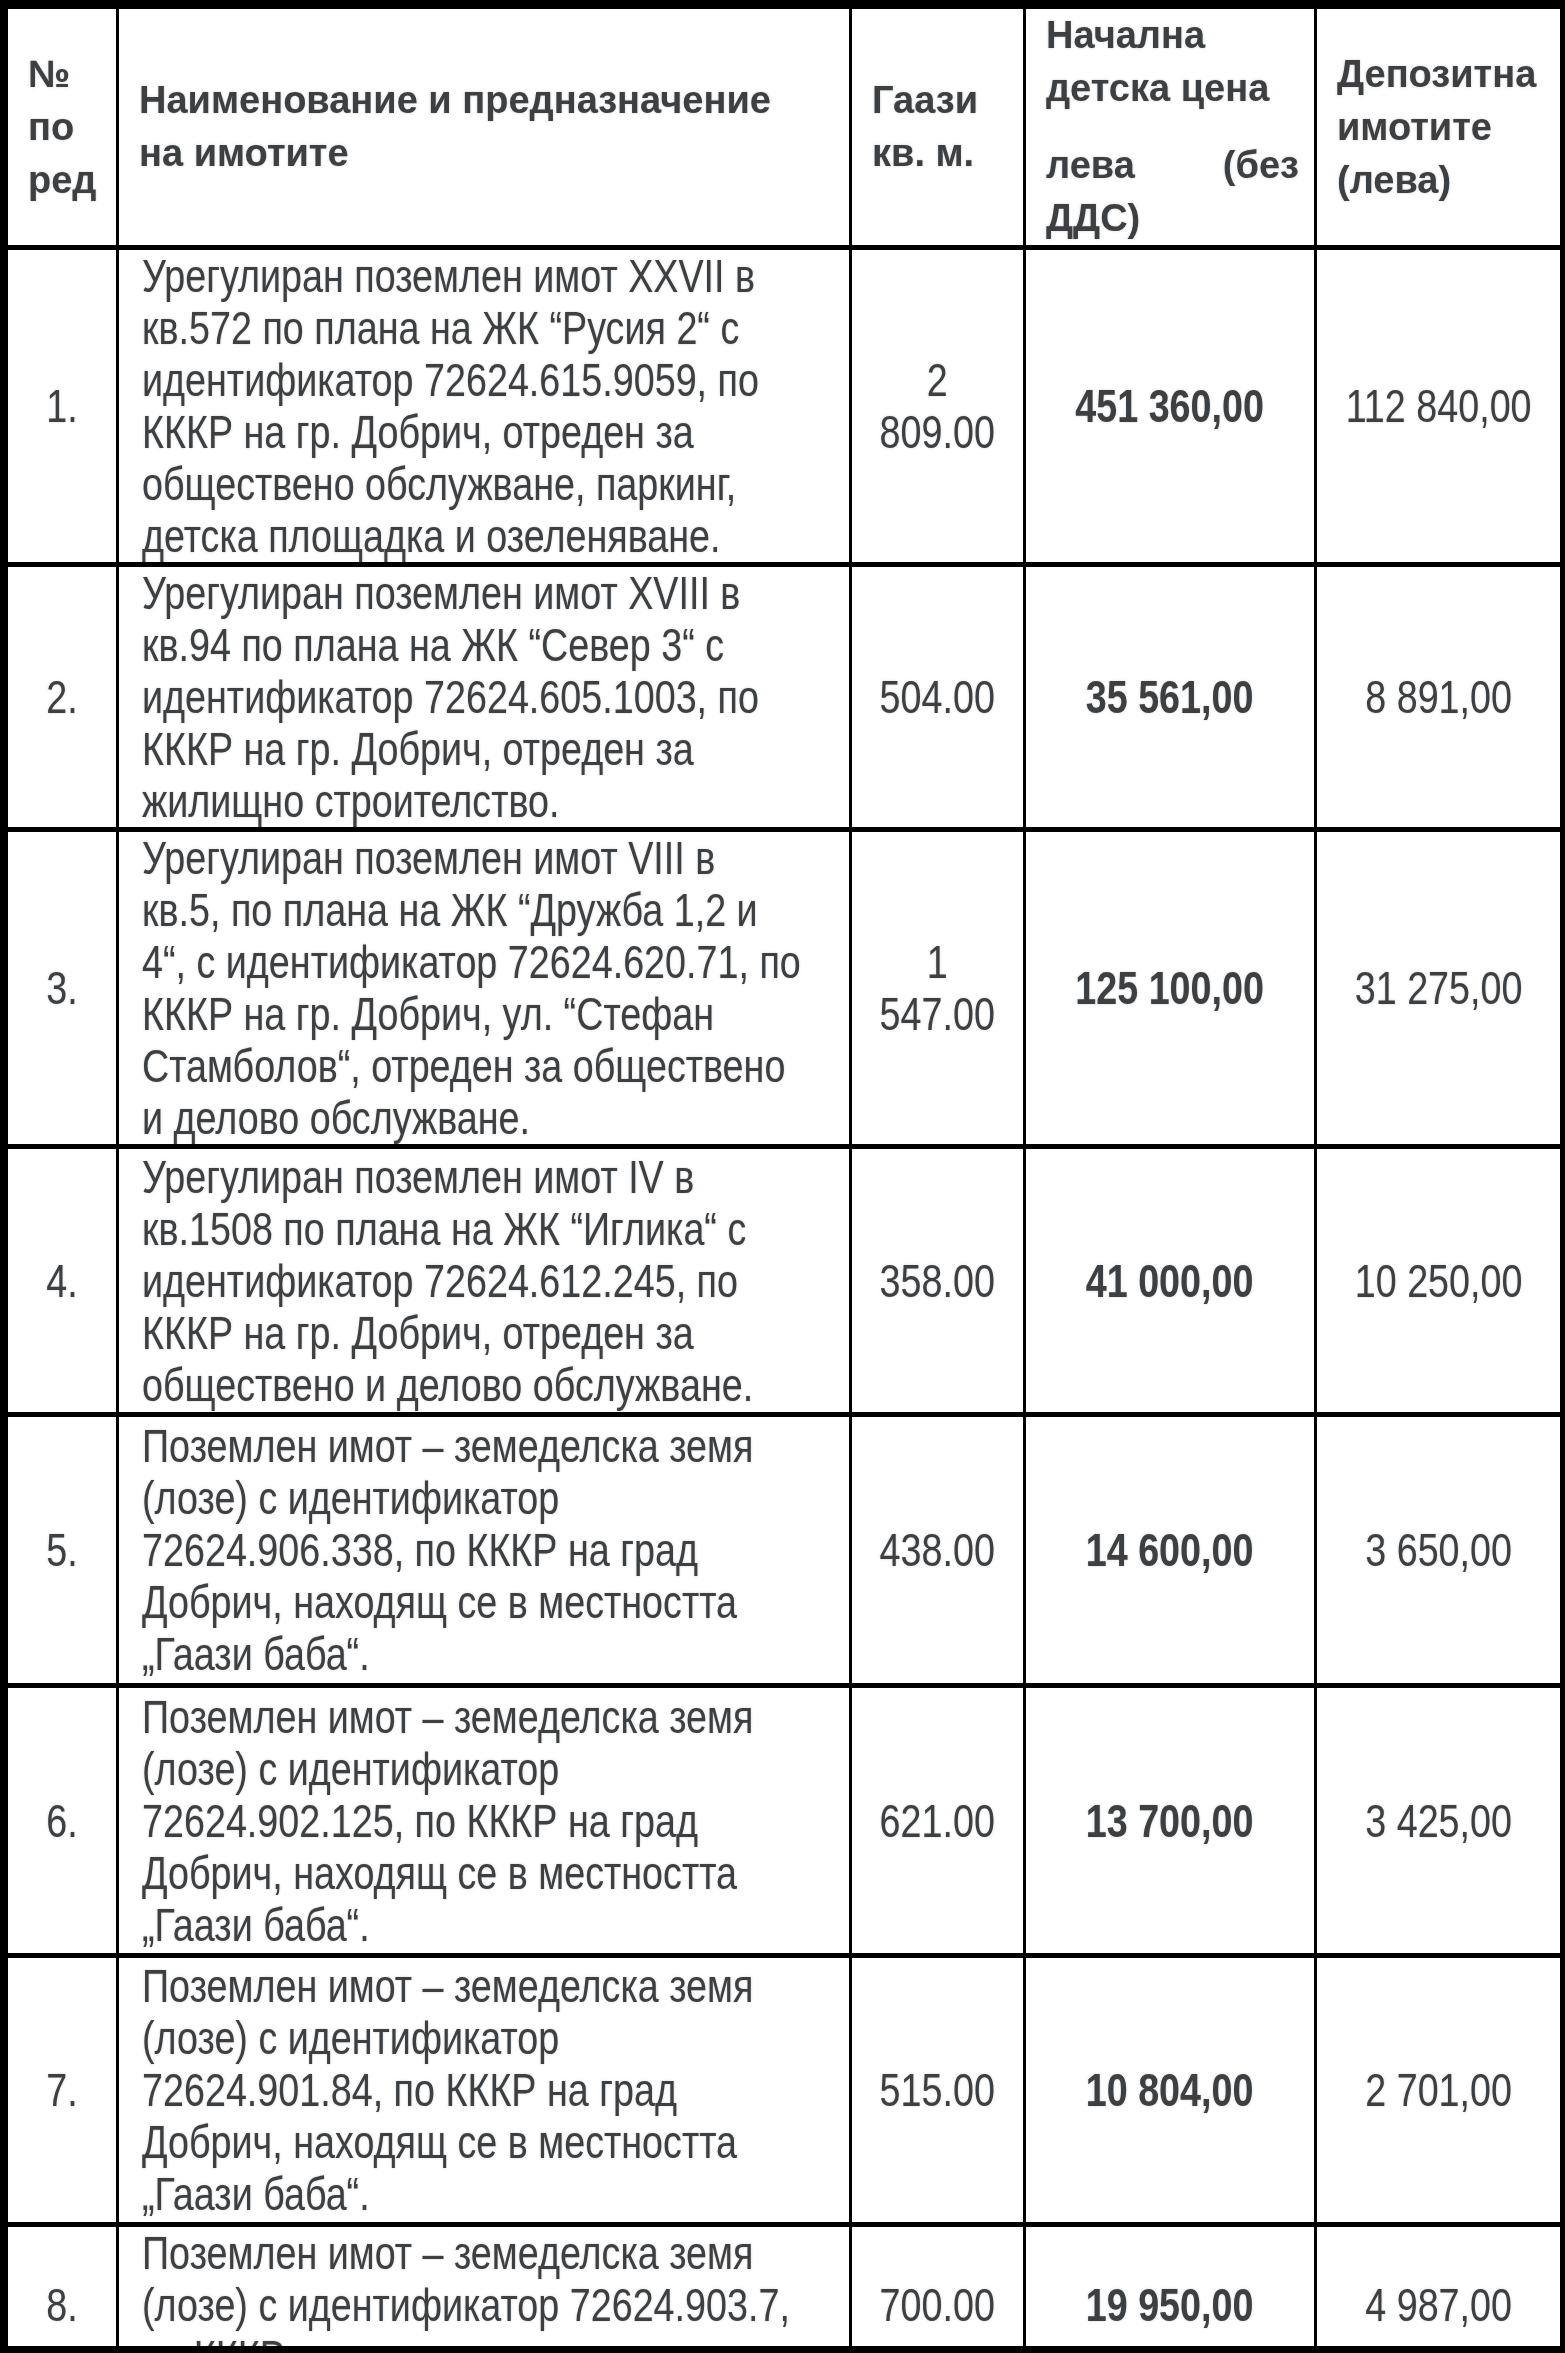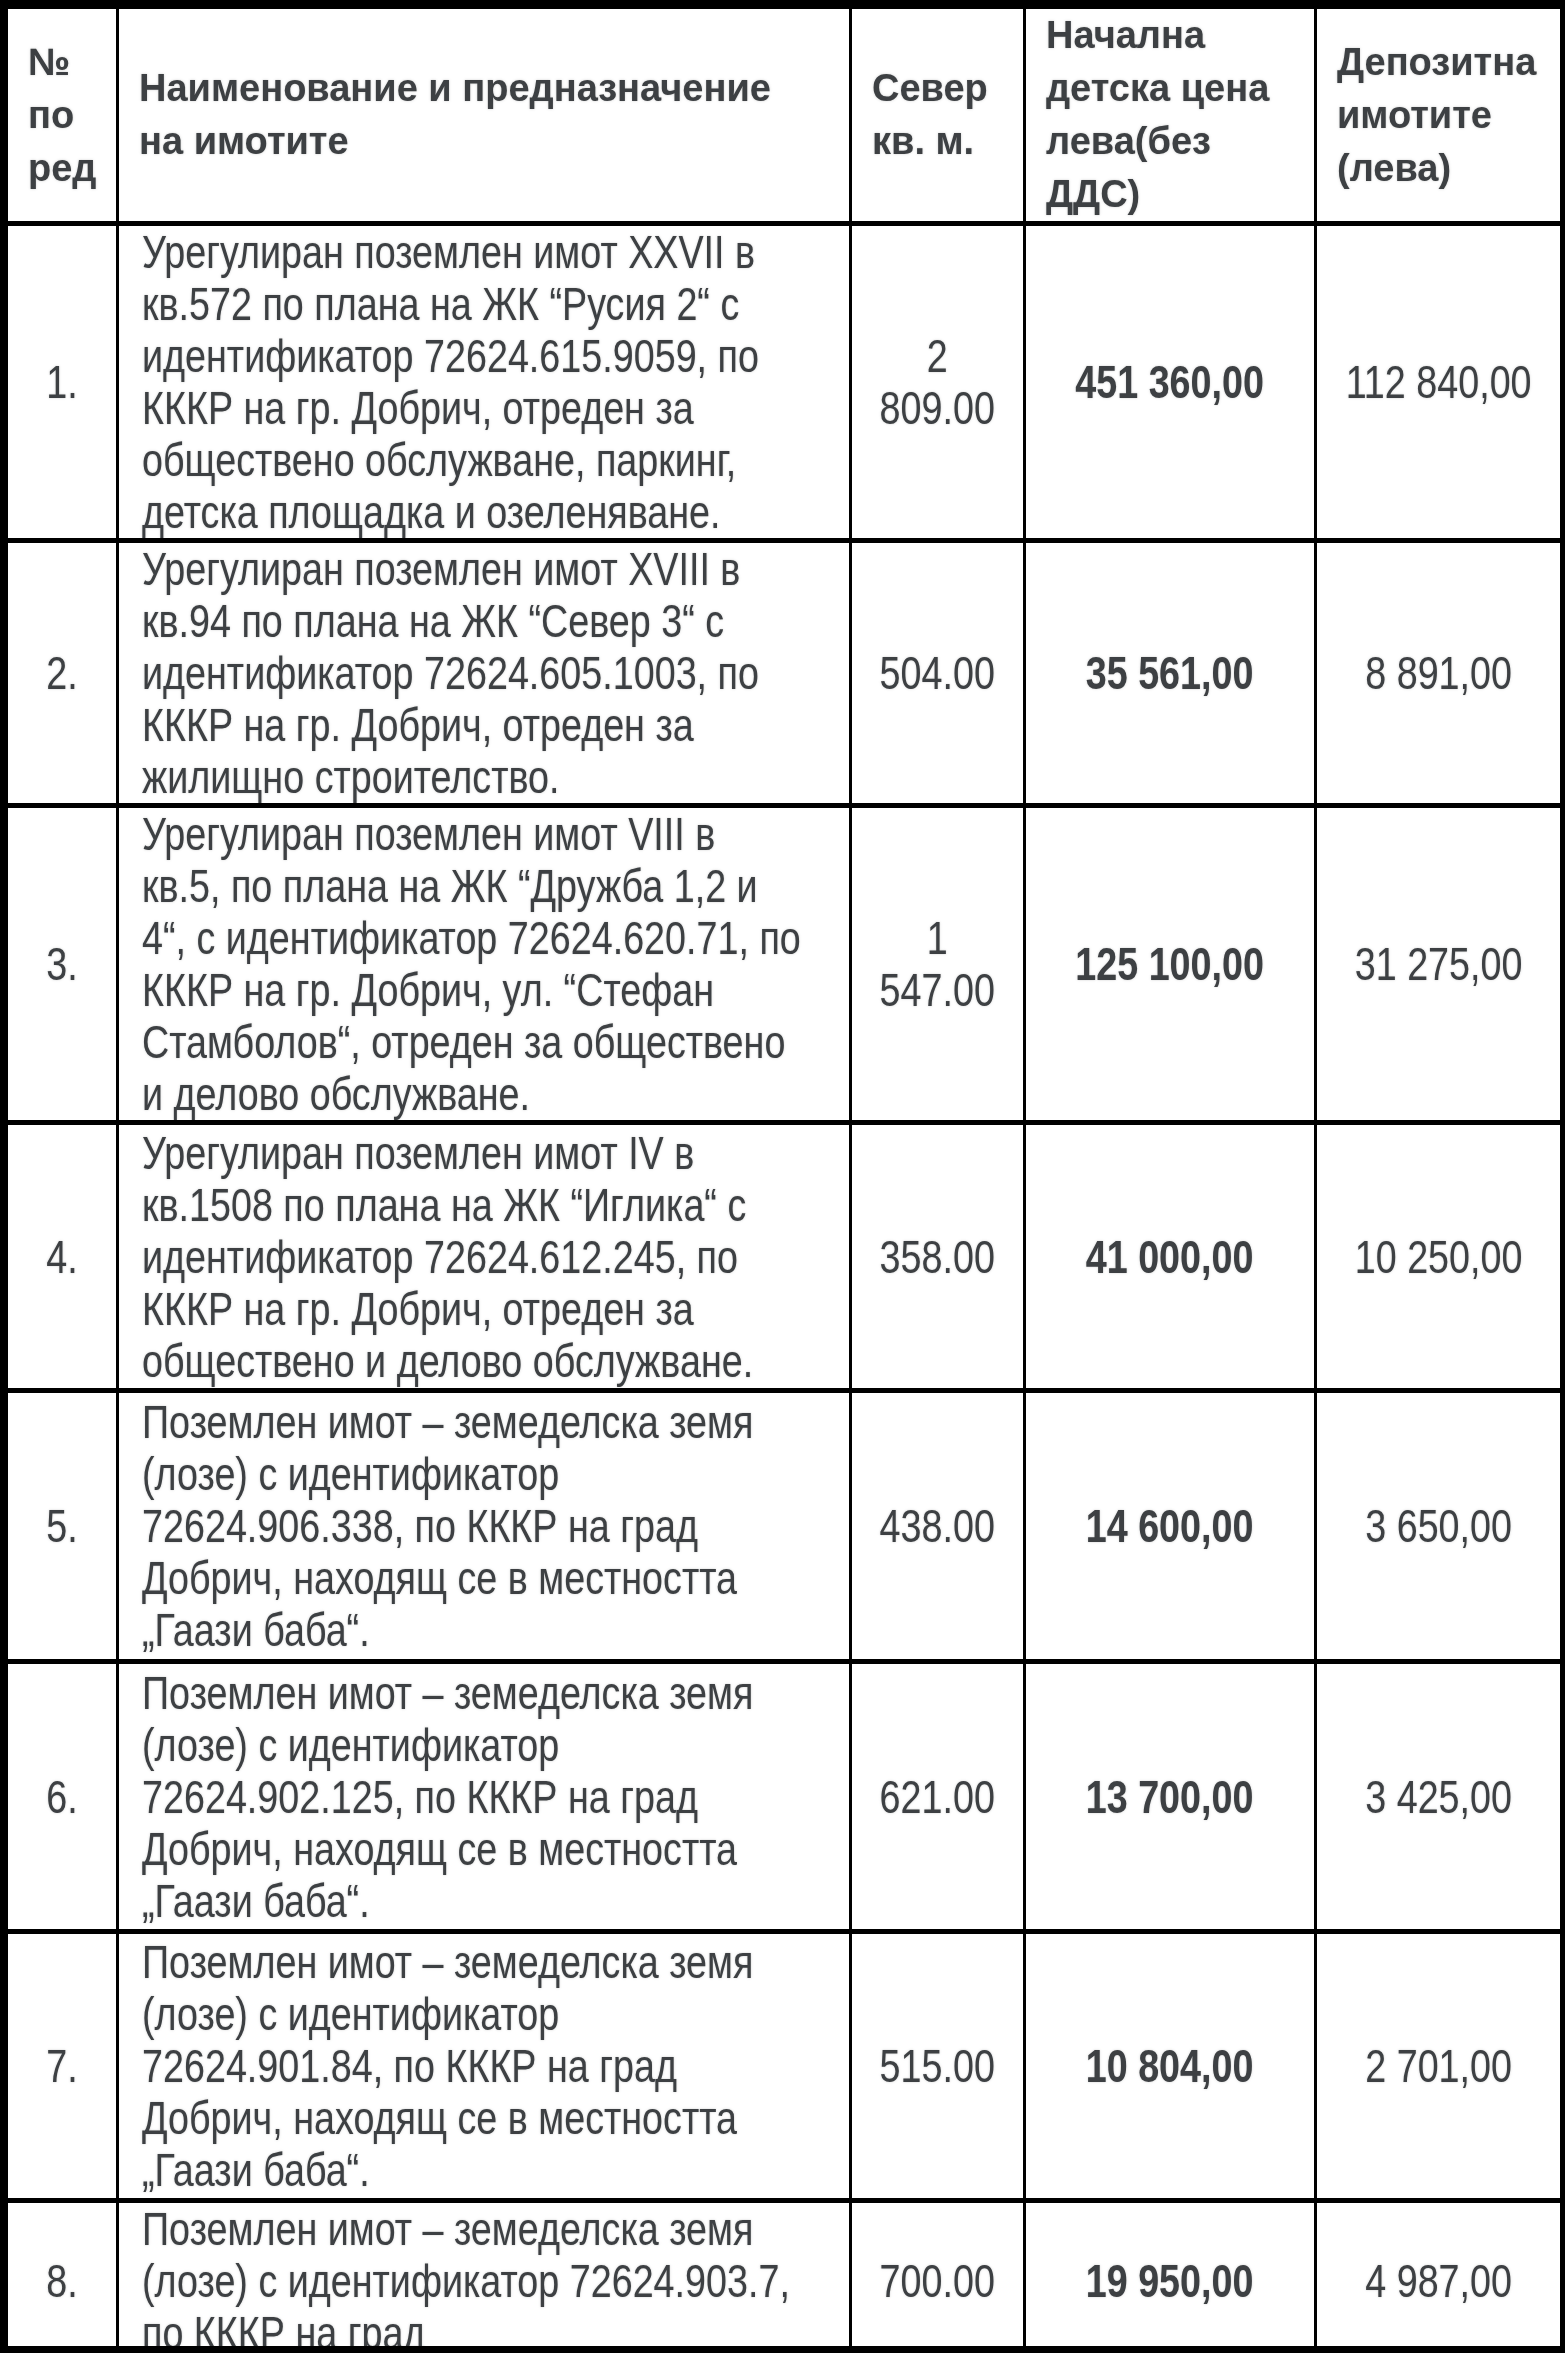--- a/index.html
+++ b/index.html
@@ -27,21 +27,21 @@
     border-bottom-width:5px;
     overflow:hidden;
   }
   .props th{
     vertical-align:middle;
     text-align:left;
     padding:0 15px 0 20px;
     border-bottom-width:5.8px;
   }
   .hl{font-weight:bold;font-size:38px;line-height:53px;}
-  .hl.just{display:flex;}
+  .hl.just{display:flex;justify-content:space-between;margin-top:24px;}
   .props td{vertical-align:middle;padding:0;margin-top:36px;}
   
   .cx{
     font-size:46px;line-height:52px;
     width:122%;
     transform:scaleX(0.8197);
     transform-origin:0 0;
   }
   td.c-num .cx, td.c-area .cx, td.c-price .cx, td.c-dep .cx{text-align:center;}
   td.c-desc{padding-left:23px;padding-right:46px;}
@@ -70,21 +70,21 @@
         <th class="c-num">
           <div class="hl">№</div>
           <div class="hl">по</div>
           <div class="hl">ред</div>
         </th>
         <th class="c-desc">
           <div class="hl">Наименование и предназначение</div>
           <div class="hl">на имотите</div>
         </th>
         <th class="c-area">
-          <div class="hl">Север</div>
+          <div class="hl">Гаази</div>
           <div class="hl">кв. м.</div>
         </th>
         <th class="c-price">
           <div class="hl">Начална</div>
           <div class="hl">детска цена</div>
           <div class="hl just">
             <span>лева</span>
             <span>(без</span>
           </div>
           <div class="hl">ДДС)</div>

